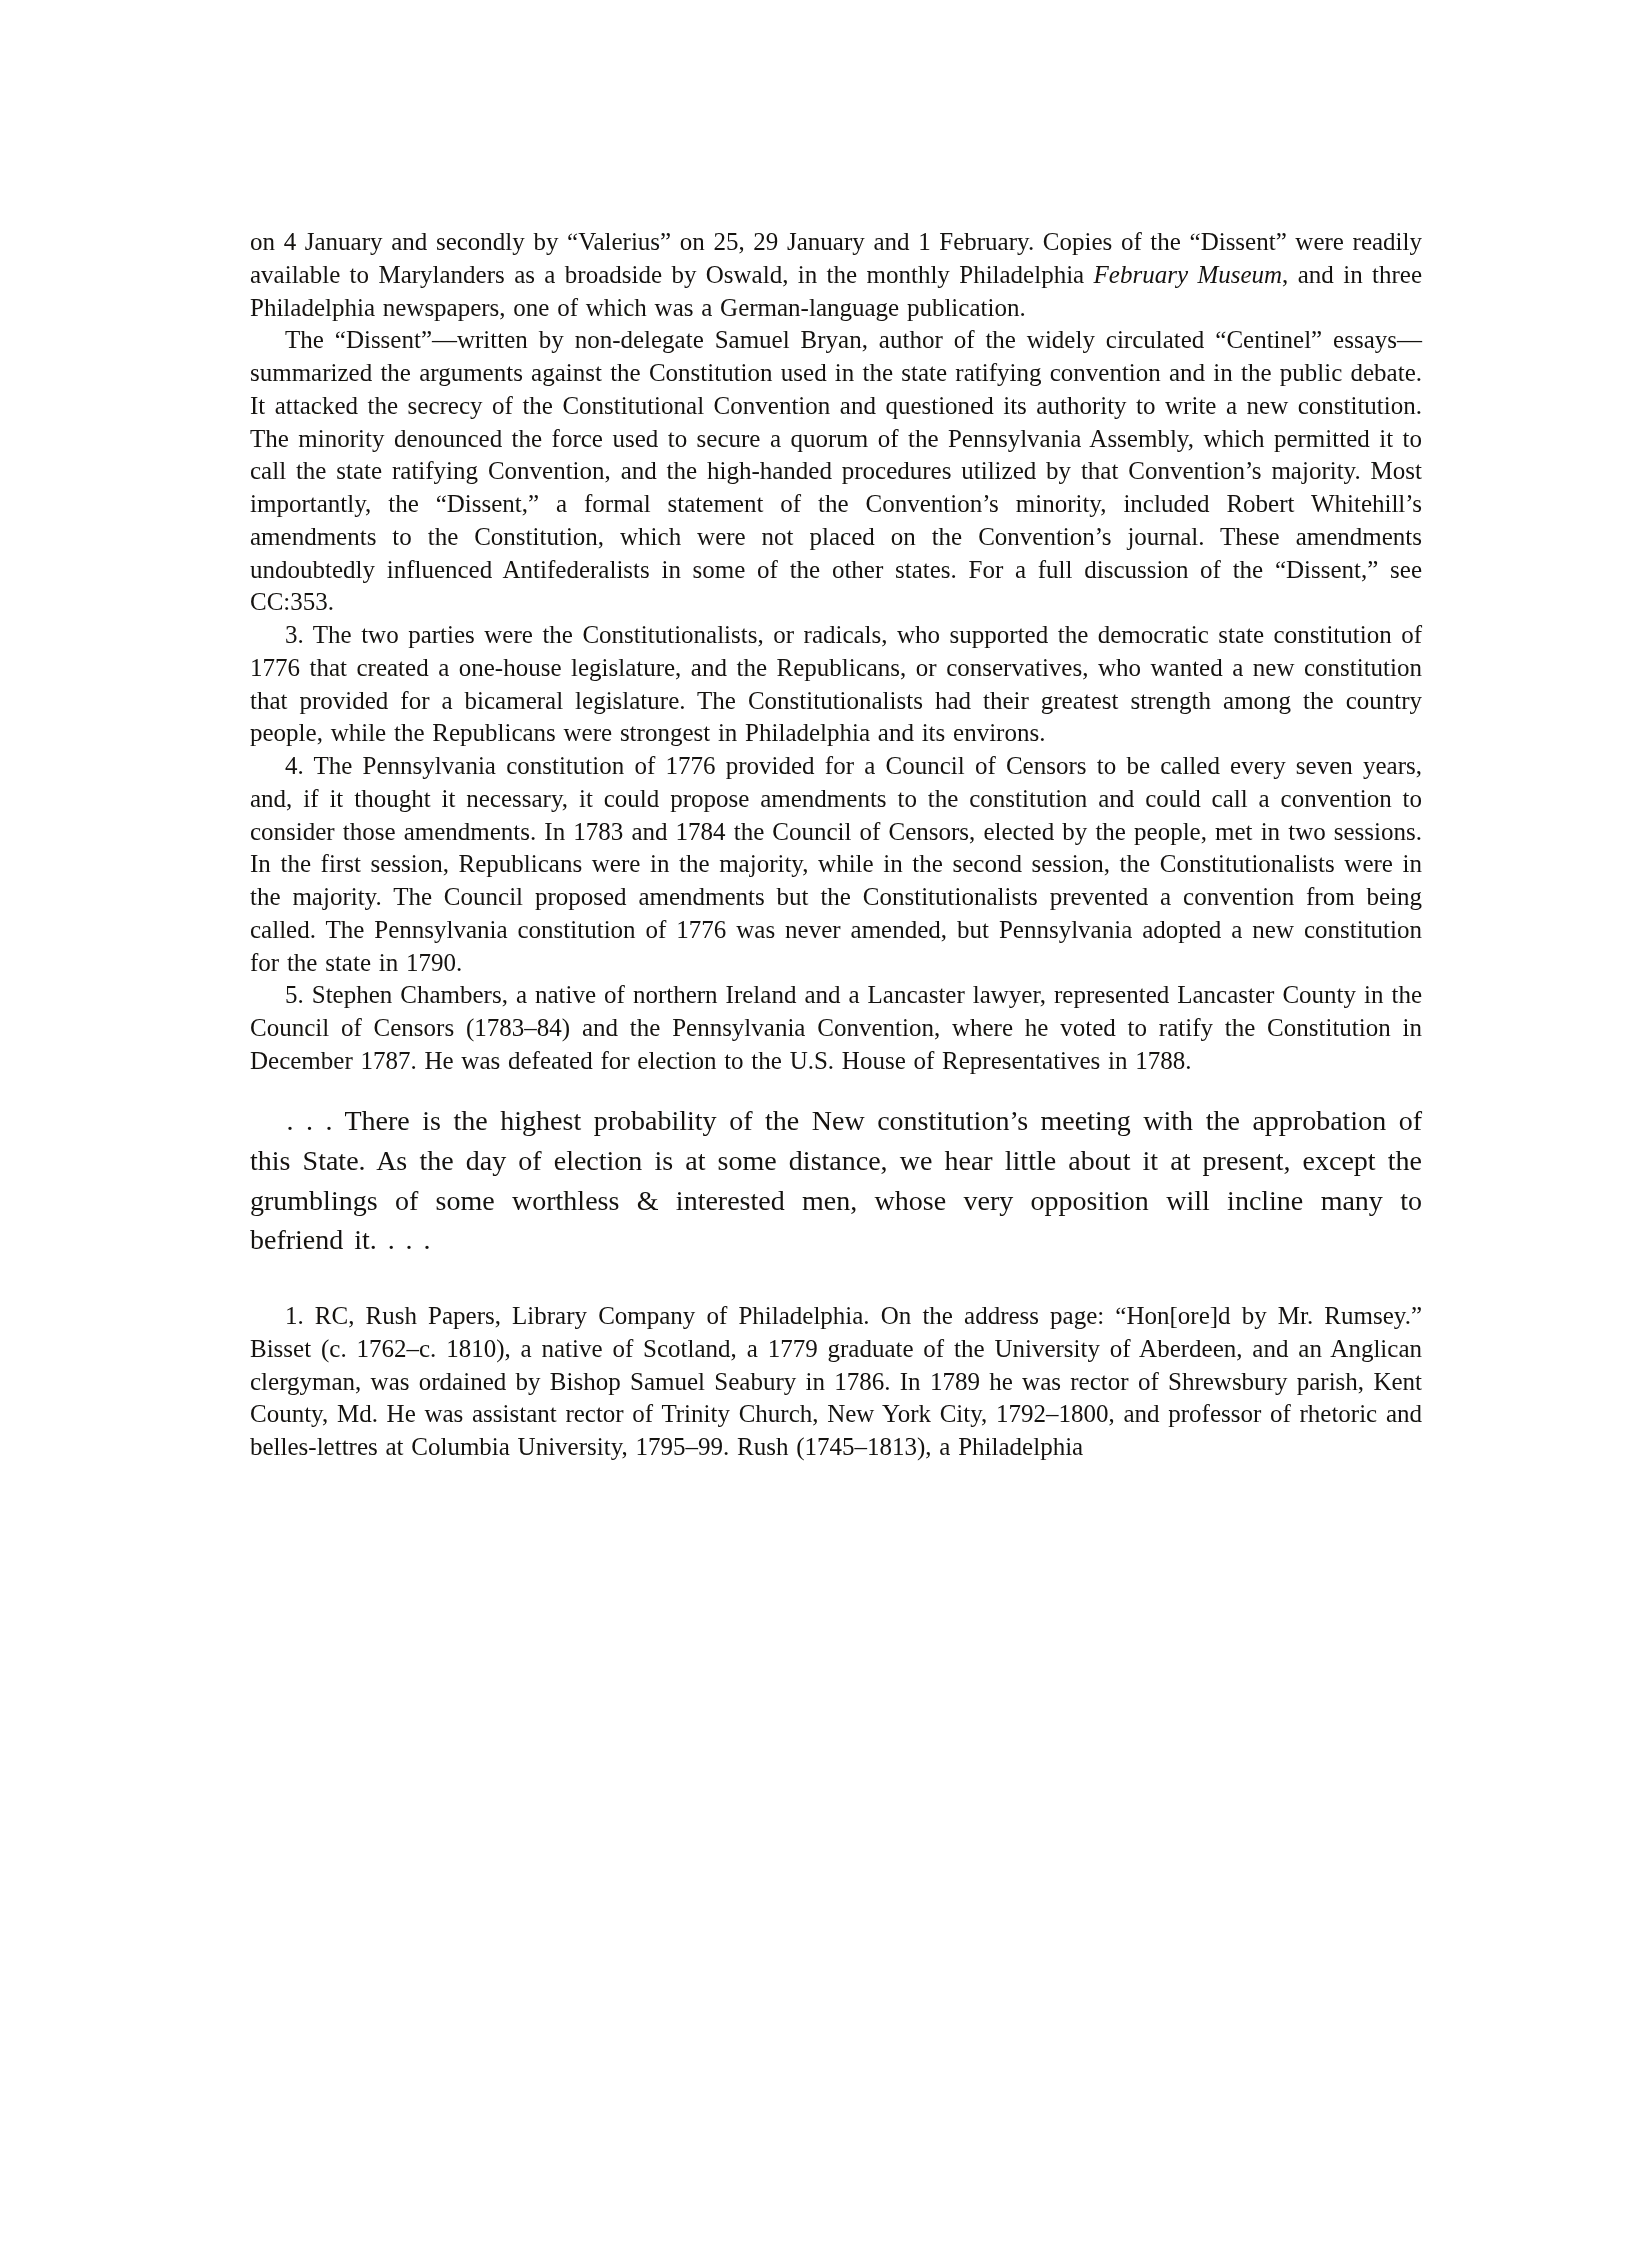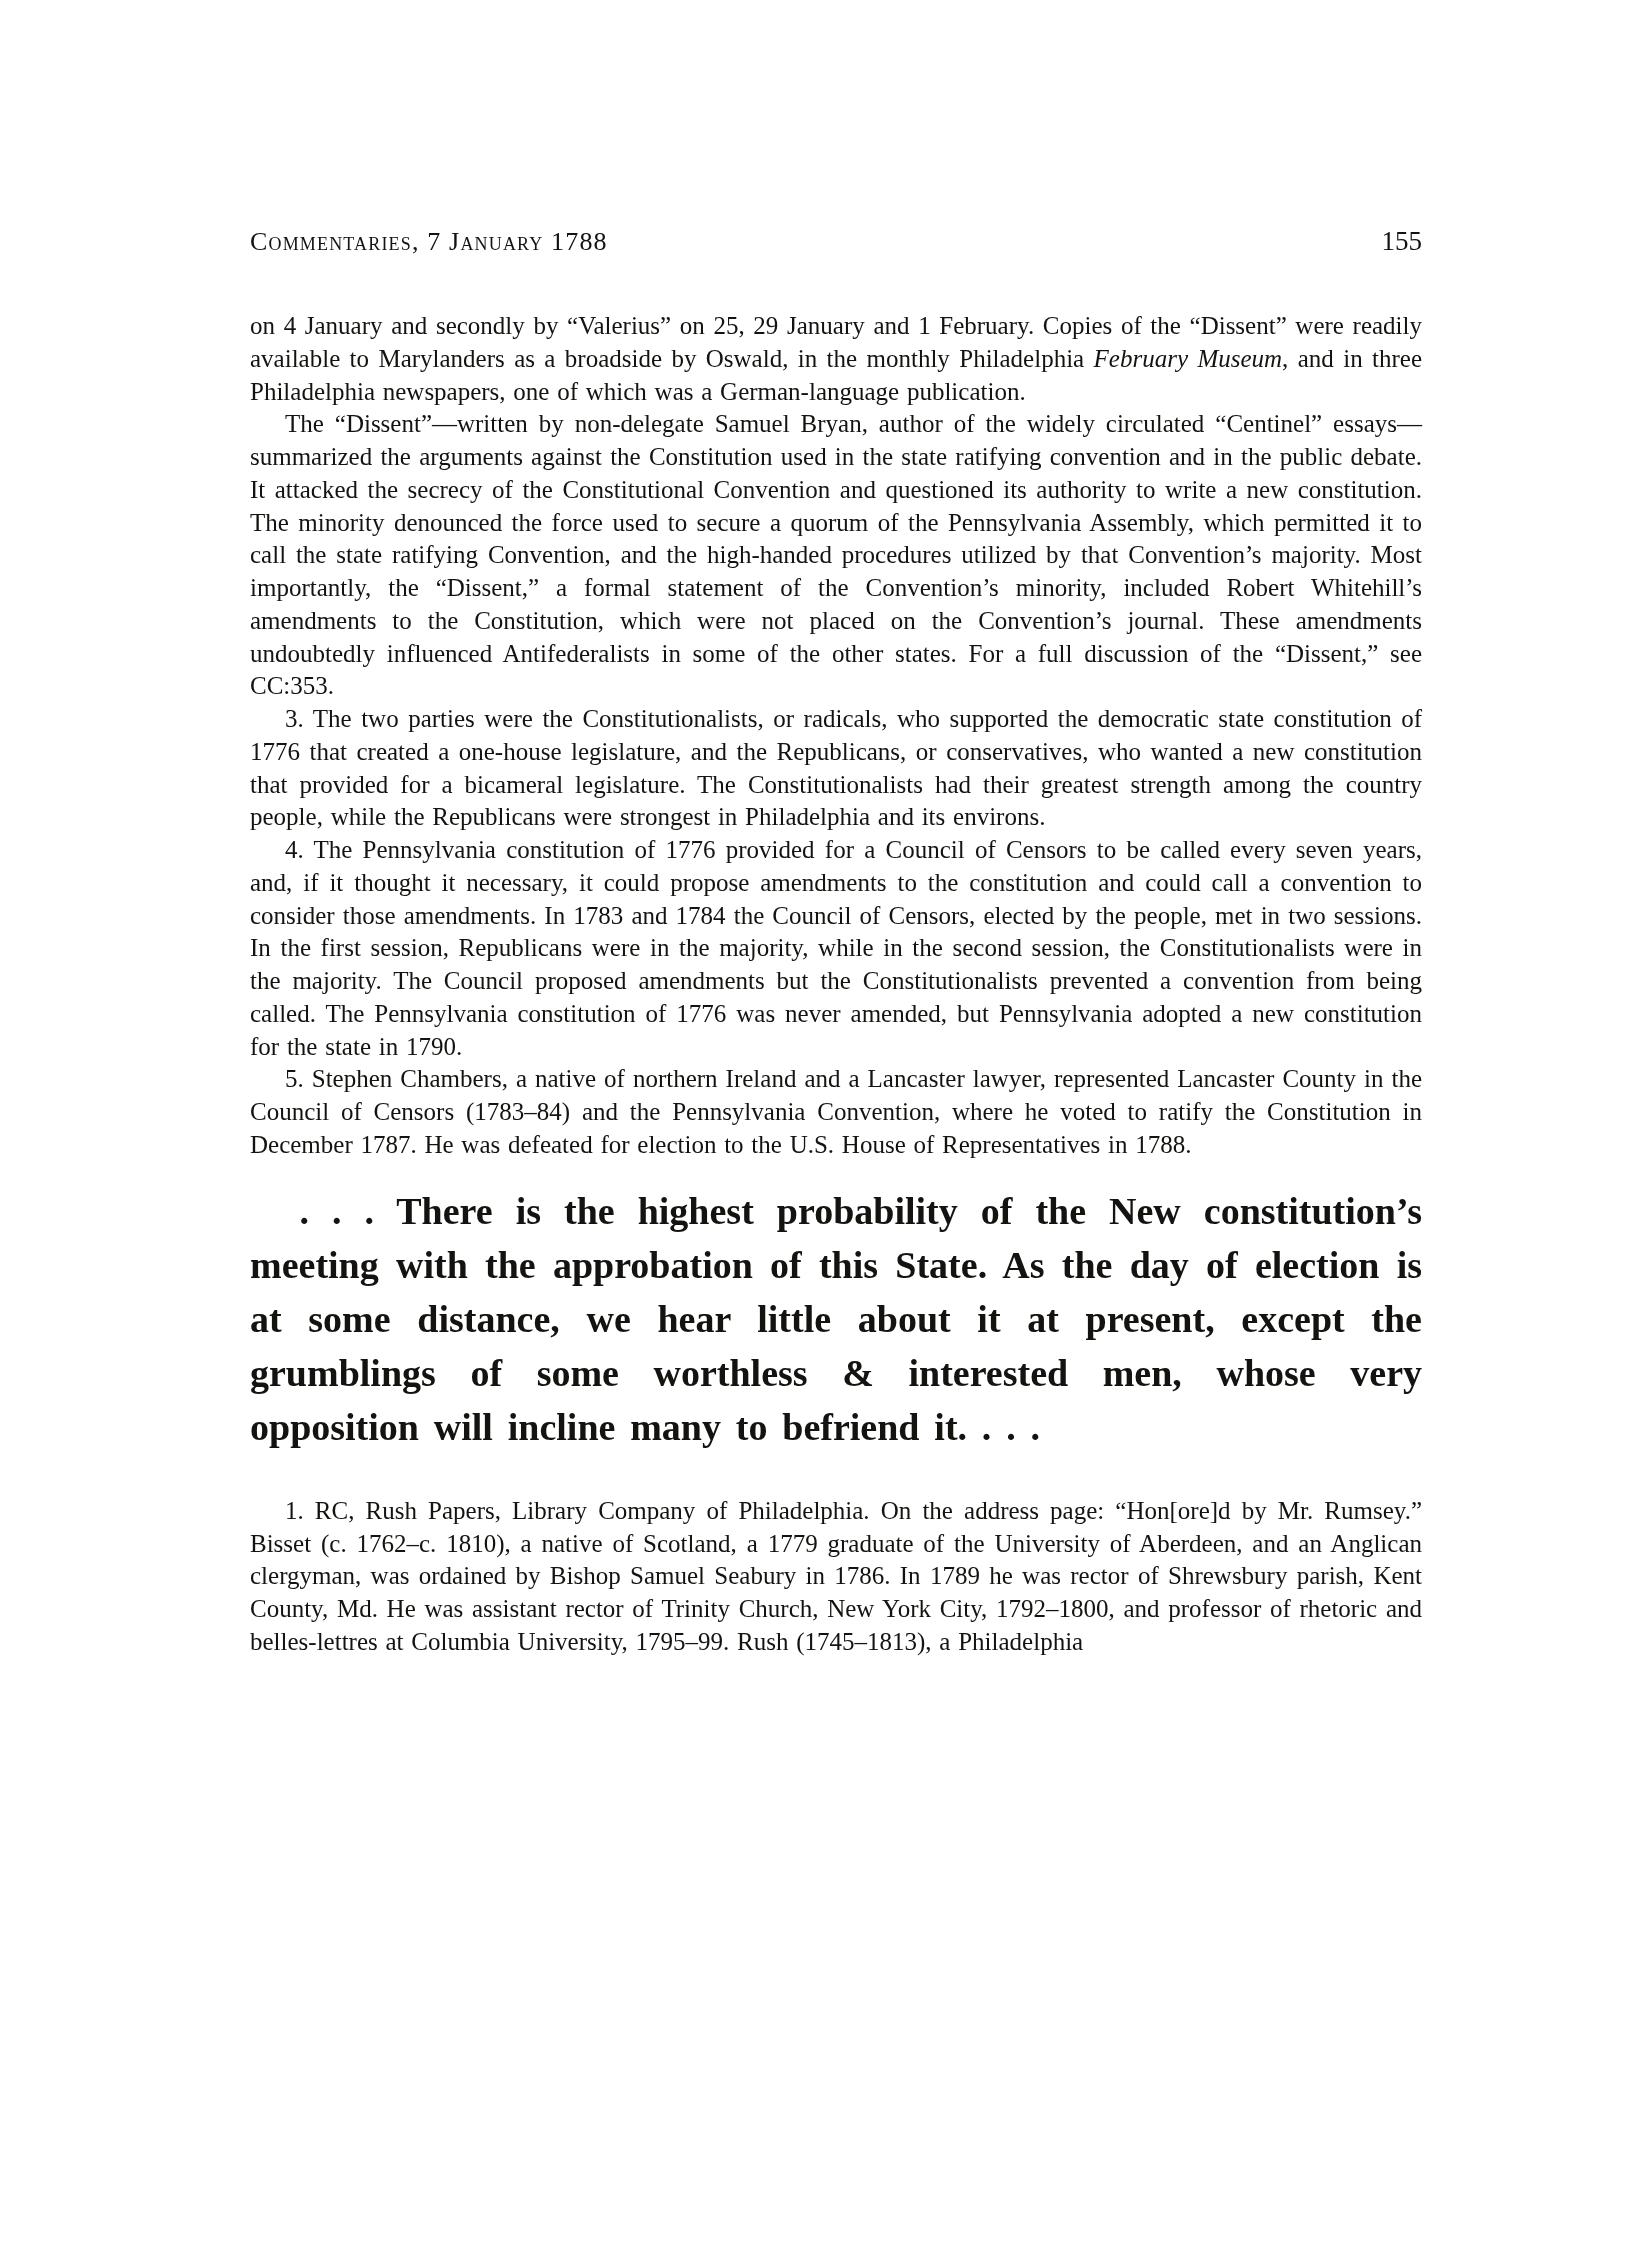--- a/index.html
+++ b/index.html
@@ -64,41 +64,36 @@
     margin: 6.3px 0 0 40px;
     line-height: 1.3;
   }
   .doc-subheading sup {
     font-size: 0.58em;
     line-height: 0;
     vertical-align: super;
     font-weight: bold;
   }
   .excerpt {
-    font-size: 38px;
+    font-size: 28px;
     line-height: 1.42;
     text-align: justify;
     margin: 23.5px 0 0 0;
     text-indent: 1.3em;
     word-spacing: 0.14em;
-    font-weight: bold;
   }
   .footnotes p {
     margin-top: 40px;
   }
 </style>
 </head>
 <body>
 
 <div class="page">
 
-  <header class="running-head">
-    <span class="head-title">Commentaries, 7 January 1788</span>
-    <span class="head-page-number">155</span>
-  </header>
 
   <section class="annotation">
     <p class="no-indent"><span>on 4 January and secondly by “Valerius” on 25, 29 January and 1 February. Copies of the “Dissent” were readily available to Marylanders as a broadside by Oswald, in the monthly Philadelphia </span><em>February Museum</em><span>, and in three Philadelphia newspapers, one of which was a German-language publication.</span></p>
     <p>The “Dissent”—written by non-delegate Samuel Bryan, author of the widely circulated “Centinel” essays—summarized the arguments against the Constitution used in the state ratifying convention and in the public debate. It attacked the secrecy of the Constitutional Convention and questioned its authority to write a new constitution. The minority denounced the force used to secure a quorum of the Pennsylvania Assembly, which permitted it to call the state ratifying Convention, and the high-handed procedures utilized by that Convention’s majority. Most importantly, the “Dissent,” a formal statement of the Convention’s minority, included Robert Whitehill’s amendments to the Constitution, which were not placed on the Convention’s journal. These amendments undoubtedly influenced Antifederalists in some of the other states. For a full discussion of the “Dissent,” see CC:353.</p>
     <p>3. The two parties were the Constitutionalists, or radicals, who supported the democratic state constitution of 1776 that created a one-house legislature, and the Republicans, or conservatives, who wanted a new constitution that provided for a bicameral legislature. The Constitutionalists had their greatest strength among the country people, while the Republicans were strongest in Philadelphia and its environs.</p>
     <p>4. The Pennsylvania constitution of 1776 provided for a Council of Censors to be called every seven years, and, if it thought it necessary, it could propose amendments to the constitution and could call a convention to consider those amendments. In 1783 and 1784 the Council of Censors, elected by the people, met in two sessions. In the first session, Republicans were in the majority, while in the second session, the Constitutionalists were in the majority. The Council proposed amendments but the Constitutionalists prevented a convention from being called. The Pennsylvania constitution of 1776 was never amended, but Pennsylvania adopted a new constitution for the state in 1790.</p>
     <p>5. Stephen Chambers, a native of northern Ireland and a Lancaster lawyer, represented Lancaster County in the Council of Censors (1783–84) and the Pennsylvania Convention, where he voted to ratify the Constitution in December 1787. He was defeated for election to the U.S. House of Representatives in 1788.</p>
   </section>
 
   <section class="document">

